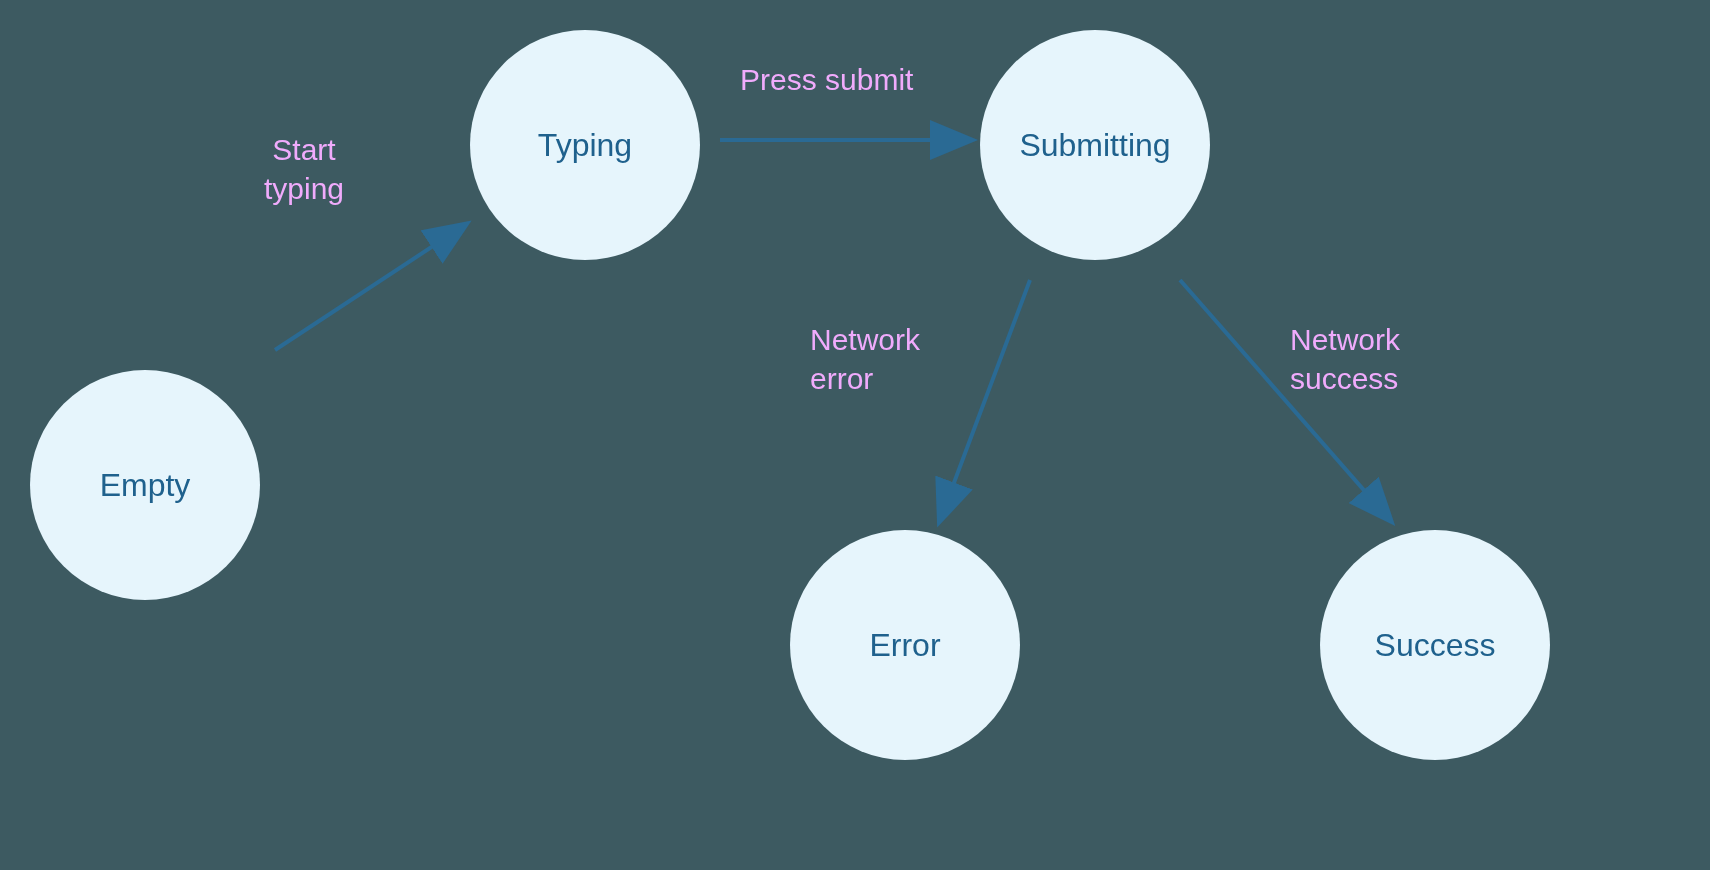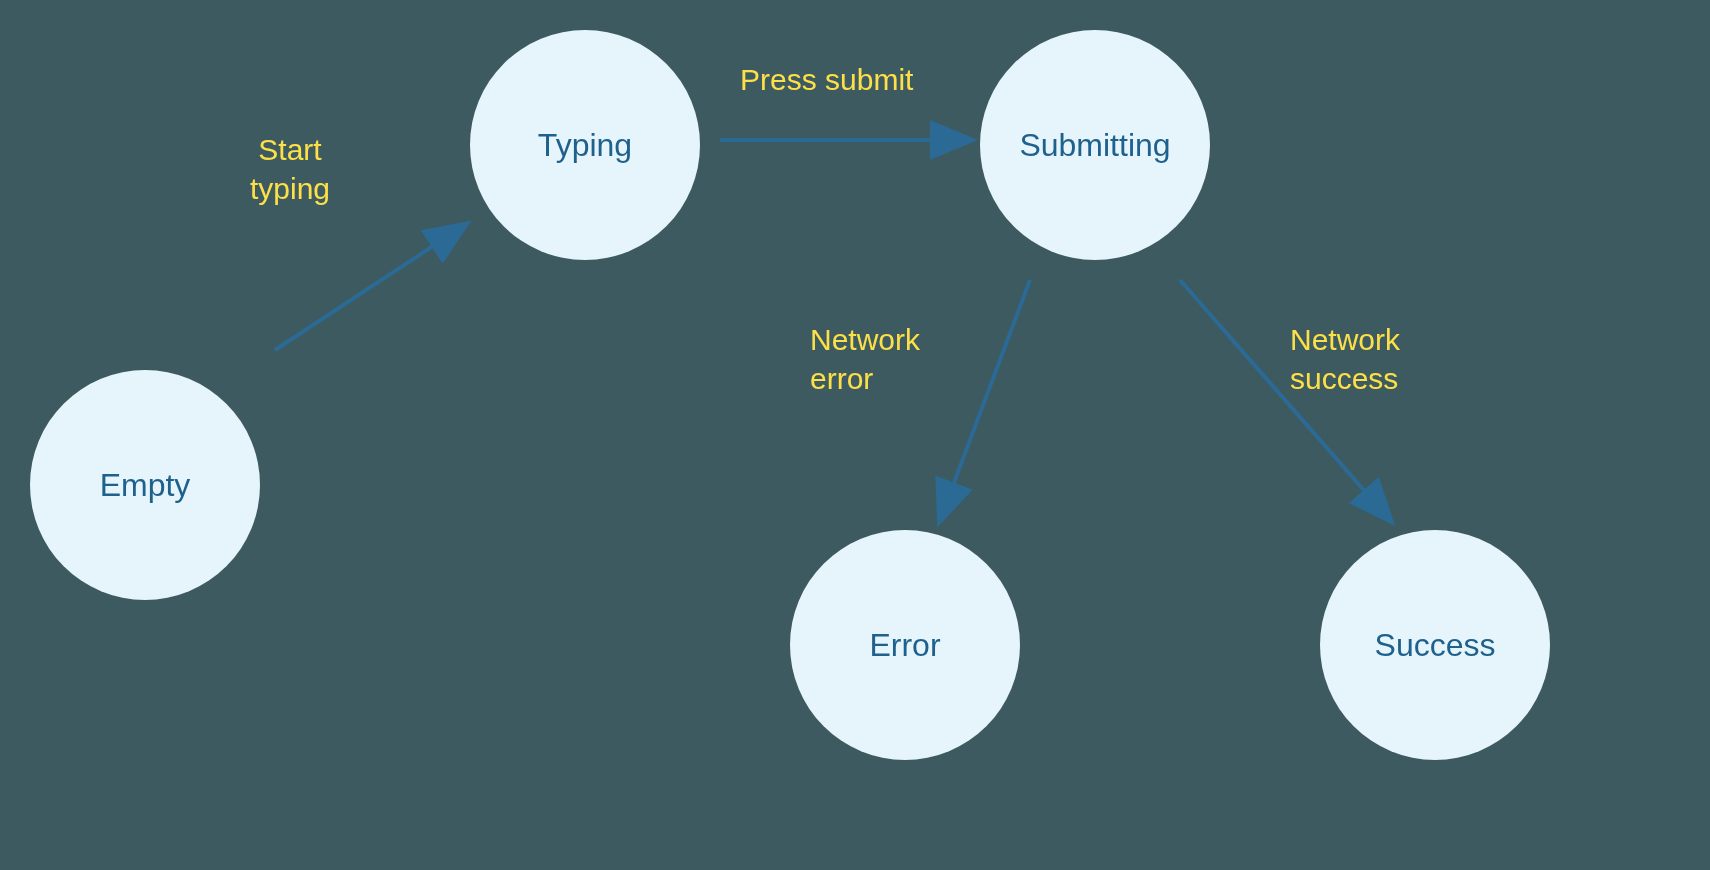--- a/index.html
+++ b/index.html
@@ -20,21 +20,21 @@
       display: flex;
       align-items: center;
       justify-content: center;
       font-size: 32px;
       color: #1f618d;
       font-weight: 400;
     }
     .edge-label {
       position: absolute;
       font-size: 30px;
-      color: #fde047;
+      color: #f0abfc;
       text-align: center;
       line-height: 1.3;
     }
     svg.arrows {
       position: absolute;
       top: 0;
       left: 0;
       width: 1710px;
       height: 870px;
       pointer-events: none;
@@ -68,21 +68,21 @@
 </div>
 
 <div class="node" style="left: 790px; top: 530px;">
   <span>Error</span>
 </div>
 
 <div class="node" style="left: 1320px; top: 530px;">
   <span>Success</span>
 </div>
 
-<div class="edge-label" style="left: 250px; top: 130px;">
+<div class="edge-label" style="left: 264px; top: 130px;">
   <div>Start</div>
   <div>typing</div>
 </div>
 
 <div class="edge-label" style="left: 740px; top: 60px;">
   <span>Press submit</span>
 </div>
 
 <div class="edge-label" style="left: 810px; top: 320px; text-align: left;">
   <div>Network</div>

